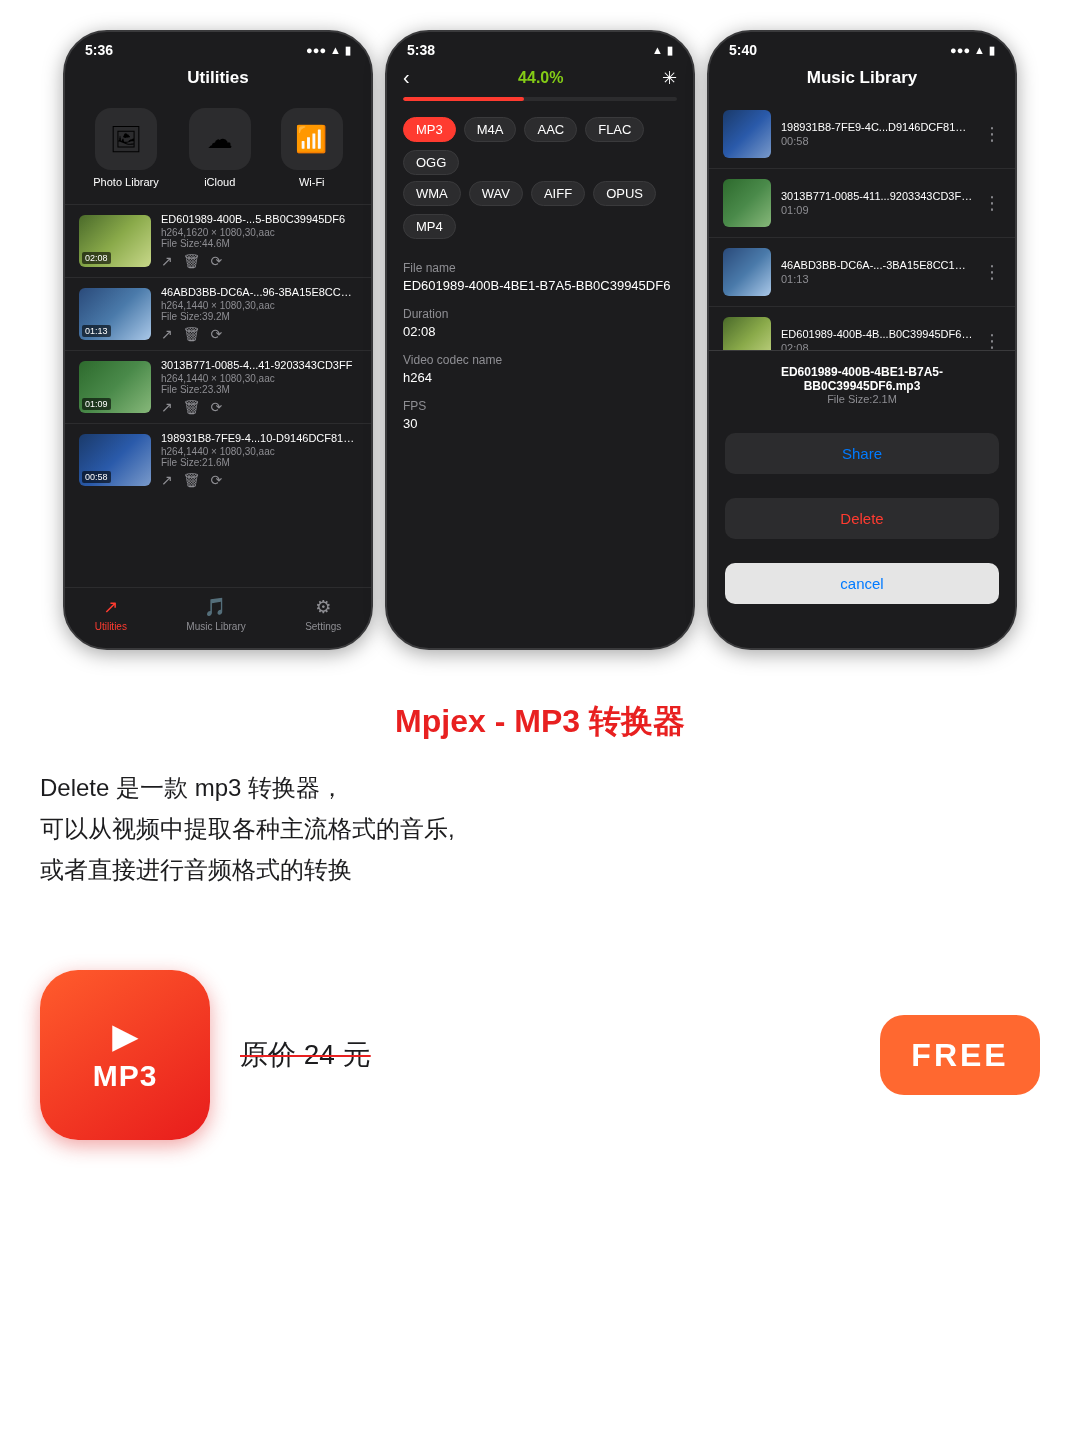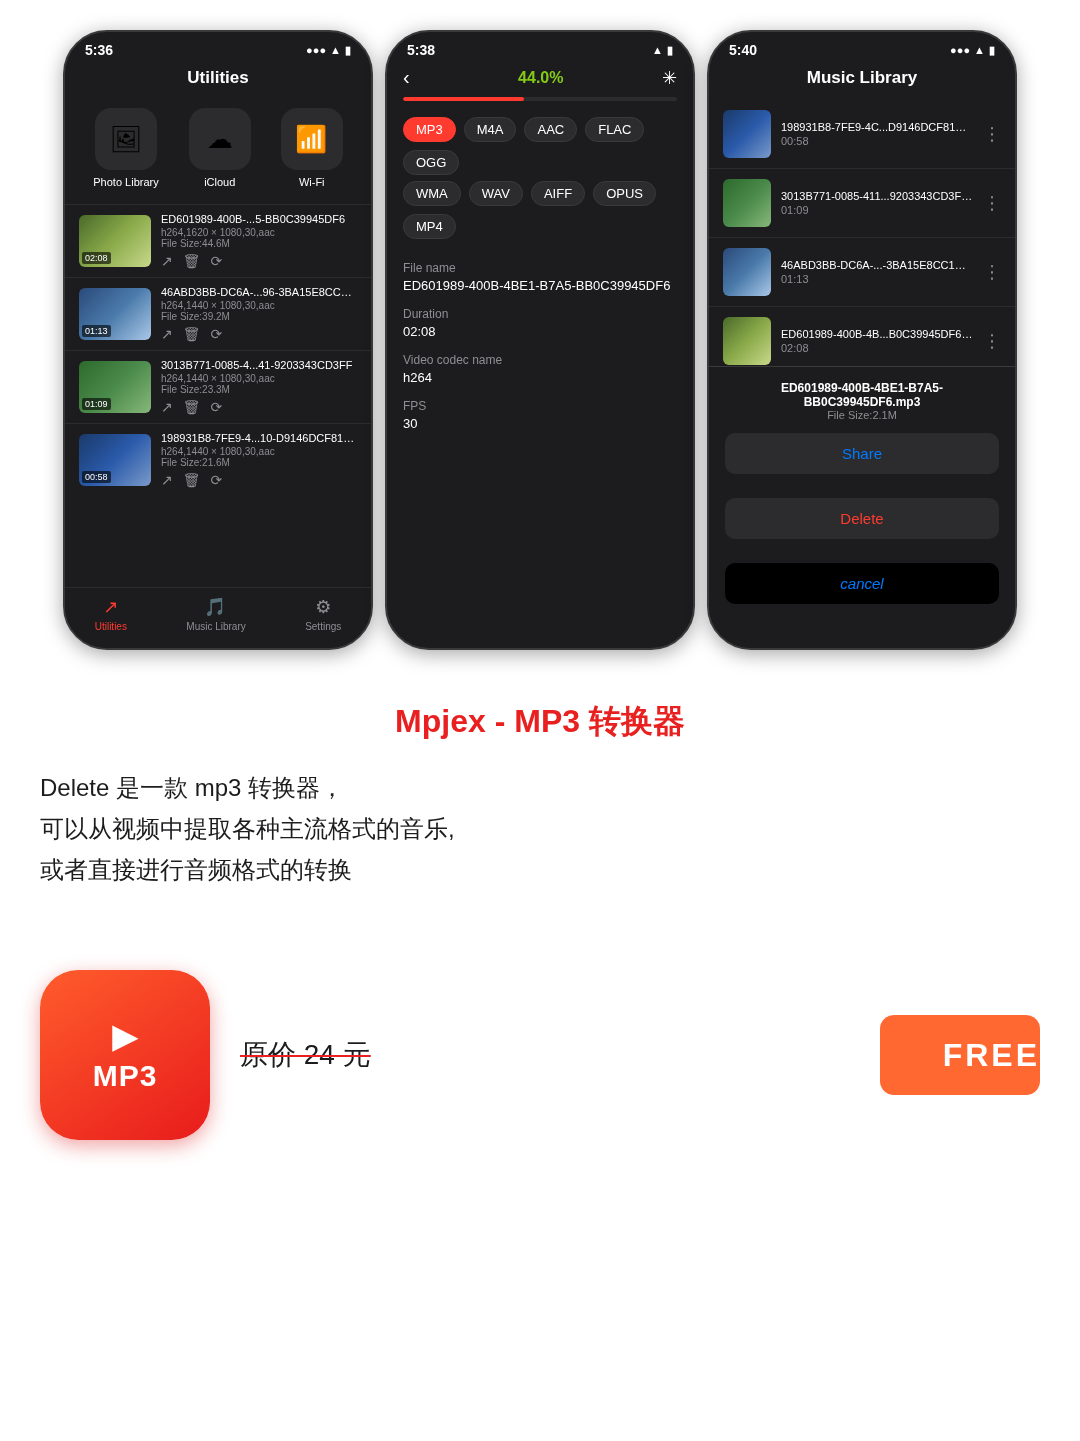--- a/index.html
+++ b/index.html
@@ -284,38 +284,37 @@
     .p3-action-file {
       color: #fff;
       font-size: 12px;
       font-weight: 600;
       text-align: center;
     }
     .p3-action-size {
       color: #8e8e93;
       font-size: 11px;
       text-align: center;
-      margin-bottom: 12px;
+      margin-bottom: 28px;
     }
     .p3-action-btn {
       width: 100%;
       padding: 12px;
       border-radius: 10px;
       border: none;
       margin-bottom: 24px;
       font-size: 15px;
       cursor: pointer;
       background: #2c2c2e;
     }
     .p3-action-btn-blue { color: #007aff; }
     .p3-action-btn-red { color: #ff3b30; }
     .p3-action-btn-cancel {
       color: #007aff;
-      background: #000000;
-      font-style: italic;
+      background: #e5e5e5;
     }
 
     
     .bottom-section {
       padding: 30px 40px 0;
     }
 
     .app-title {
       text-align: center;
       font-size: 32px;
@@ -377,24 +376,24 @@
       color: #1c1c1e;
       text-decoration: line-through;
       text-decoration-color: #e82020;
       text-decoration-thickness: 2px;
     }
 
     .free-badge {
       width: 160px;
       height: 80px;
       background: #ff6830;
-      border-radius: 14px;
-      display: flex;
-      align-items: center;
-      justify-content: flex-end;
+      border-radius: 24px;
+      display: flex;
+      align-items: center;
+      justify-content: center;
     }
     .free-text {
       color: #fff;
       font-size: 32px;
       font-weight: 900;
       letter-spacing: 3px;
     }
 
     
     .thumb-green { background: linear-gradient(135deg, #2d6a2d, #4a8a4a, #87b87a); }

